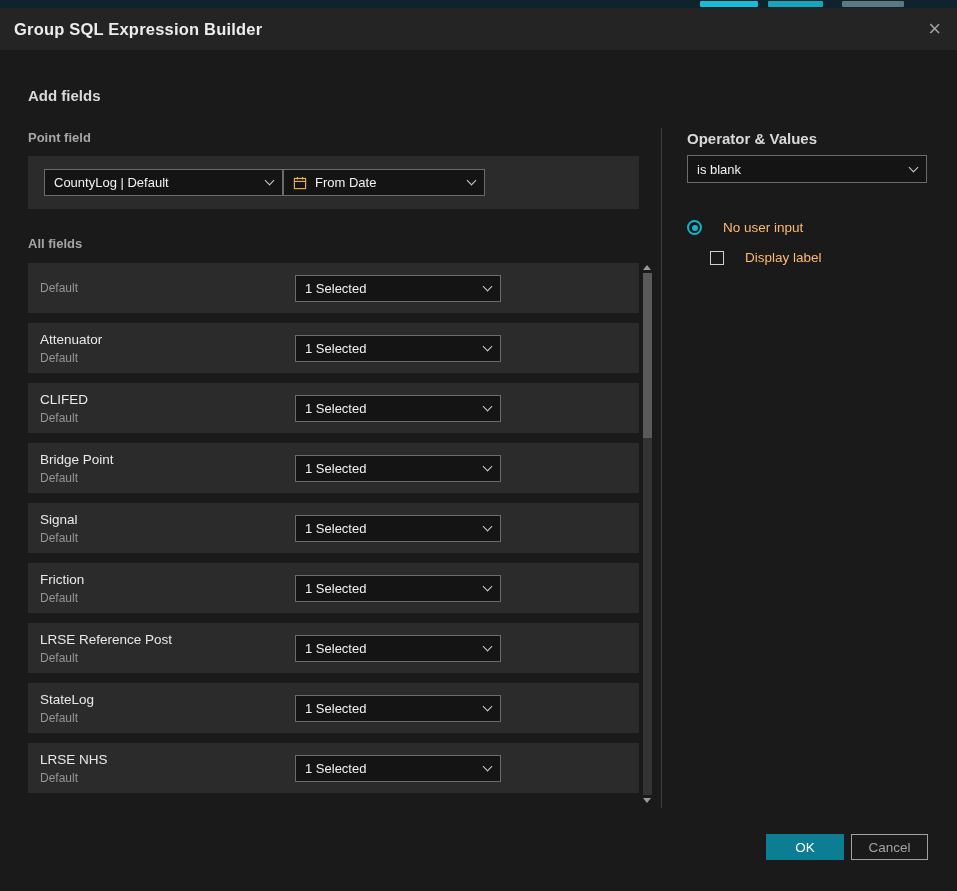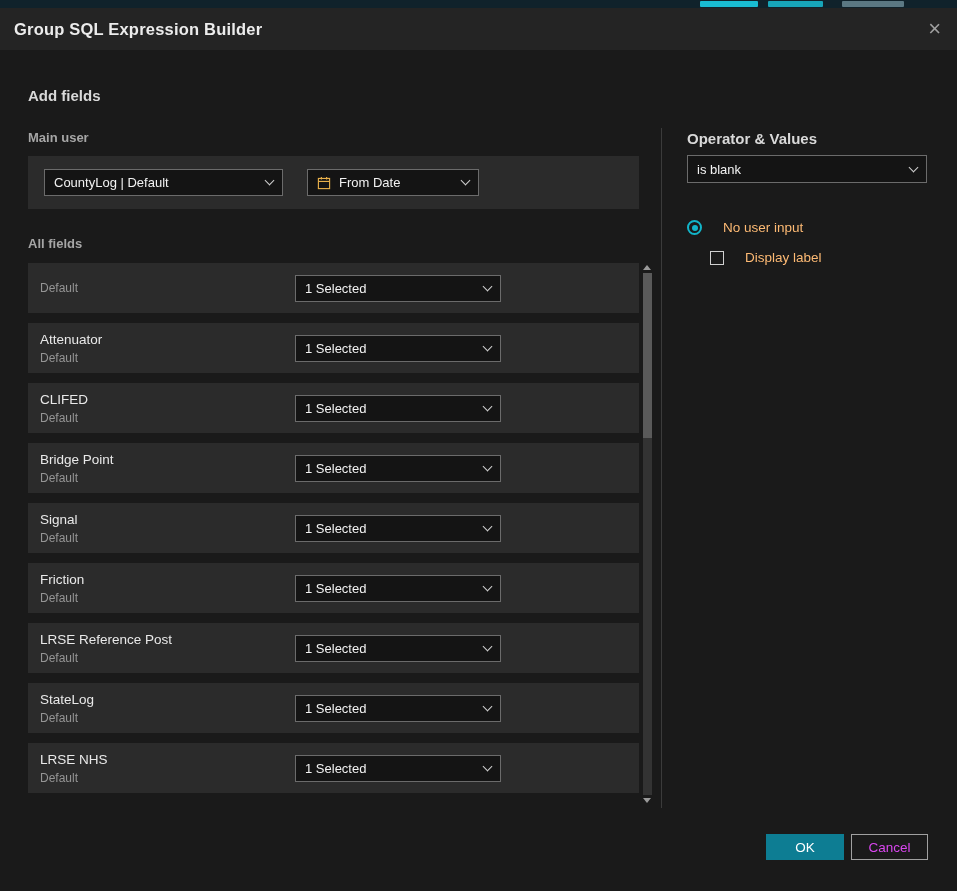--- a/index.html
+++ b/index.html
@@ -31,21 +31,21 @@
 
   .main-panel { position:absolute; left:28px; top:148px; width:611px; height:53px;
                 background:#2b2b2b; display:flex; align-items:center; padding:0 16px; }
 
   .dropdown { height:27px; background:#141414; border:1px solid #6b6b6b;
               display:flex; align-items:center; padding:0 9px; cursor:pointer; }
   .dd-text { font-size:13px; color:#f2f2f2; white-space:nowrap; }
   .chev { width:7px; height:7px; border-right:1.6px solid #cfcfcf; border-bottom:1.6px solid #cfcfcf;
           transform:rotate(45deg); margin-left:auto; margin-top:-4px; flex:none; }
   .dd-layer { width:239px; }
-  .dd-field { width:172px; margin-left:24px; }
+  .dd-field { width:202px; margin-left:0; }
   .cal-icon { flex:none; margin-right:8px; display:flex; }
 
   .list-wrap { position:absolute; left:28px; top:255px; width:625px; height:540px; }
   .all-fields-list { position:absolute; left:0; top:0; width:611px; display:flex; flex-direction:column; gap:10px; }
   .field-row { height:50px; background:#2b2b2b; display:flex; align-items:center; padding:0 12px; }
   .field-info { width:255px; }
   .field-name { font-size:13.5px; color:#e9e9e9; margin-bottom:4px; }
   .field-sub  { font-size:12px; color:#959595; }
   .dd-row { width:206px; }
 
@@ -65,21 +65,21 @@
   .radio-row { left:687px; top:212px; }
   .check-row { left:710px; top:242px; }
   .radio-ctl { width:15px; height:15px; border-radius:50%; border:2px solid #12b5c9; position:relative; flex:none; }
   .radio-ctl::after { content:''; position:absolute; inset:2.5px; border-radius:50%; background:#12b5c9; }
   .check-ctl { width:14px; height:14px; border:1.5px solid #d0d0d0; background:transparent; flex:none; }
   .choice-label { font-size:13.5px; color:#fdba74; margin-left:21px; }
 
   .btn { position:absolute; height:26px; display:flex; align-items:center; justify-content:center;
          font-size:13.5px; cursor:pointer; }
   .btn-ok { left:766px; top:826px; width:78px; background:#0d7d93; color:#ffffff; border:none; }
-  .btn-cancel { left:851px; top:826px; width:77px; background:transparent; border:1px solid #a0a0a0; color:#d946ef; }
+  .btn-cancel { left:851px; top:826px; width:77px; background:transparent; border:1px solid #a0a0a0; color:#a3a3a3; }
 </style>
 </head>
 <body>
 
 <div class="page">
 
   <div class="top-strip">
     <span class="frag f1"></span>
     <span class="frag f2"></span>
     <span class="frag f3"></span>
@@ -87,21 +87,21 @@
 
   <div class="dialog">
 
     <div class="dialog-header">
       <span class="dialog-title">Group SQL Expression Builder</span>
       <span class="close-btn">×</span>
     </div>
 
     <div class="h-section h-add">Add fields</div>
 
-    <div class="lbl lbl-main">Main user</div>
+    <div class="lbl lbl-main">Point field</div>
 
     <div class="main-panel">
       <div class="dropdown dd-layer">
         <span class="dd-text">CountyLog | Default</span>
         <span class="chev"></span>
       </div>
       <div class="dropdown dd-field">
         <span class="cal-icon">
           <svg width="14" height="14" viewBox="0 0 16 16">
             <rect x="1.6" y="2.8" width="12.8" height="11.6" fill="none" stroke="#e8b04b" stroke-width="1.3"></rect>

